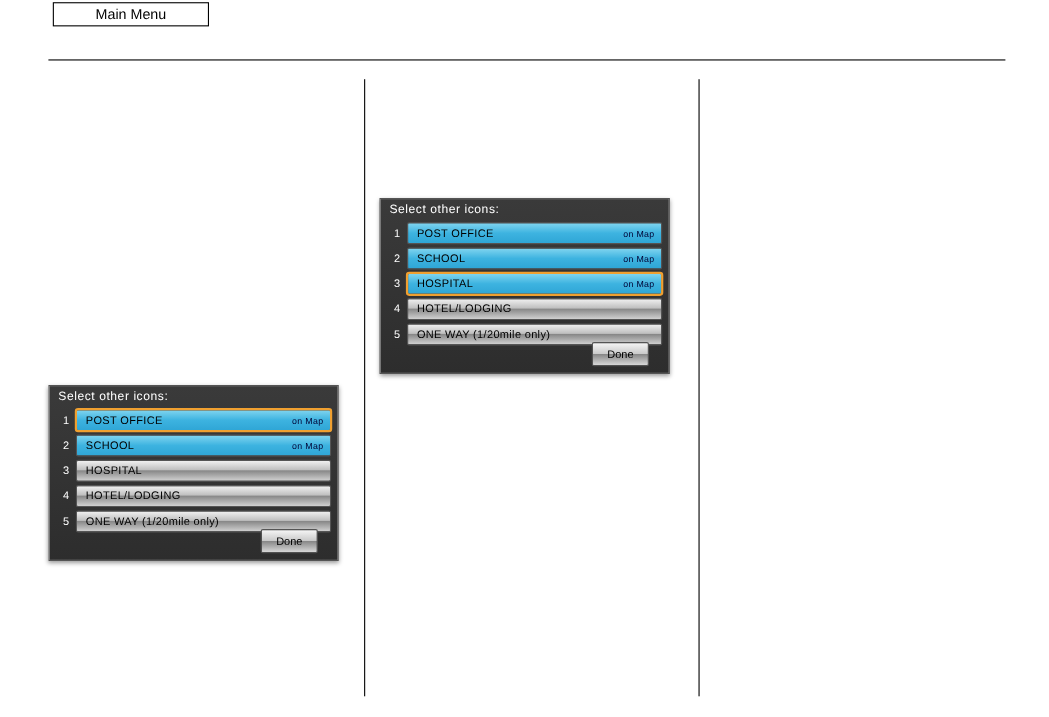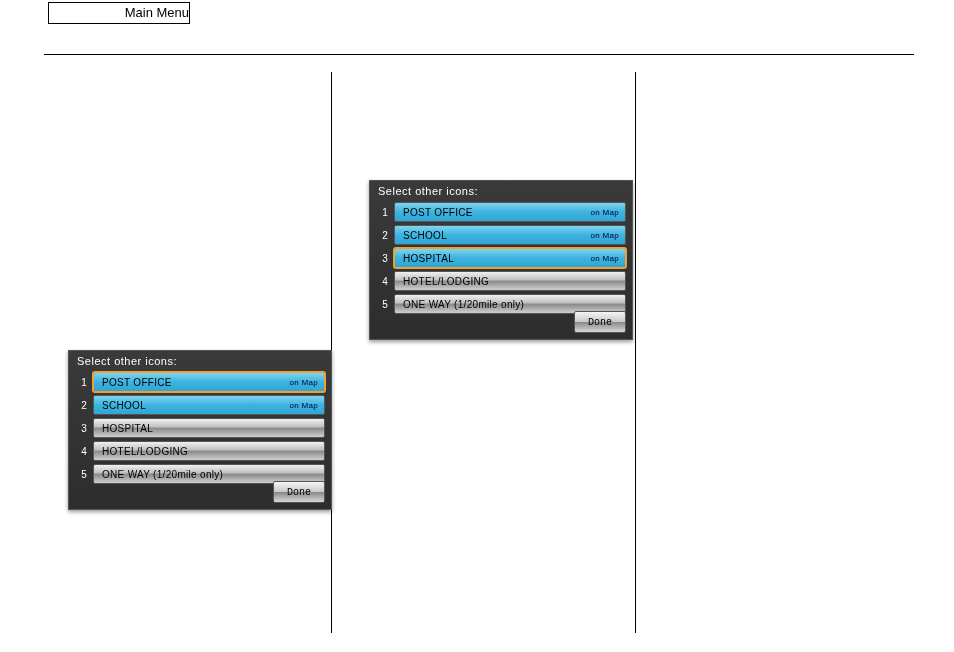--- a/index.html
+++ b/index.html
@@ -12,42 +12,41 @@
     position: relative;
   }
   .tab {
     position: absolute;
     top: 2px;
     left: 48px;
     width: 140px;
     height: 20px;
     border: 1px solid #000;
     font-size: 13px;
-    text-align: right;
+    text-align: center;
     line-height: 20px;
     background: #fff;
   }
   .hr {
     position: absolute;
     top: 54px;
     left: 44px;
     right: 40px;
     border-top: 1px solid #000;
   }
   .col-divider1 { position:absolute; top:72px; left:331px; width:0; height:561px; border-left:1px solid #000;}
   .col-divider2 { position:absolute; top:72px; left:635px; width:0; height:561px; border-left:1px solid #000;}
   
   .nav-screen {
     width: 262px;
     height: 158px;
     background: linear-gradient(180deg,#3a3a3a 0%, #2d2d2d 100%);
     border: 1px solid #555;
     box-shadow: 0 2px 4px rgba(0,0,0,.4);
     position: relative;
-    margin-left: 24px;
   }
   .nav-title {
     position:absolute; top:4px; left:8px;
     color:#fff; font-size:11px;
     letter-spacing:.5px;
   }
   .icon-list {
     position:absolute; top:20px; left:6px; right:6px;
   }
   .icon-row {
@@ -71,27 +70,26 @@
   }
   .row-btn.selected {
     background: linear-gradient(180deg,#7fd4ef 0%,#3db3e0 50%,#2fa6d6 100%);
   }
   .row-btn.highlight {
     outline:2px solid #f0a030;
     outline-offset:-1px;
   }
   .on-map { font-size:8px; color:#003; }
   .done-btn {
-    position:absolute; bottom:6px; right:6px;
+    position:absolute; bottom:6px; right:18px;
     height:20px; width:50px;
     background:linear-gradient(180deg,#f5f5f5 0%,#c8c8c8 50%,#888 51%,#d8d8d8 100%);
     border:1px solid #555; border-radius:2px;
     font-size:10px; display:flex; align-items:center; justify-content:center;
     color:#000;
-    font-family:Liberation Mono, monospace;
   }
   .screen-a { position:absolute; top:350px; left:44px; }
   .screen-b { position:absolute; top:180px; left:345px; }
 </style>
 </head>
 <body>
 
 <div class="tab">Main Menu</div>
 <div class="hr"></div>
 <div class="col-divider1"></div>

